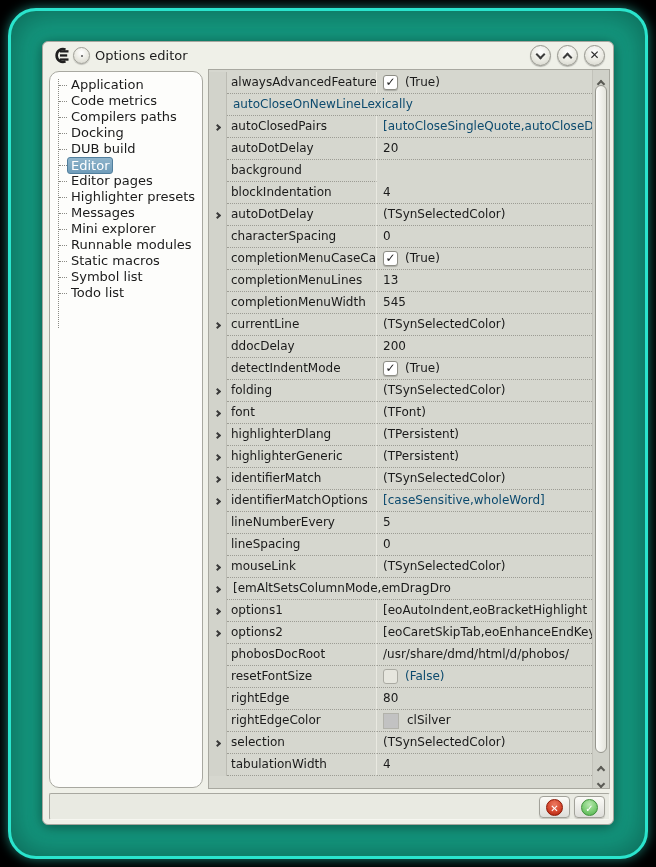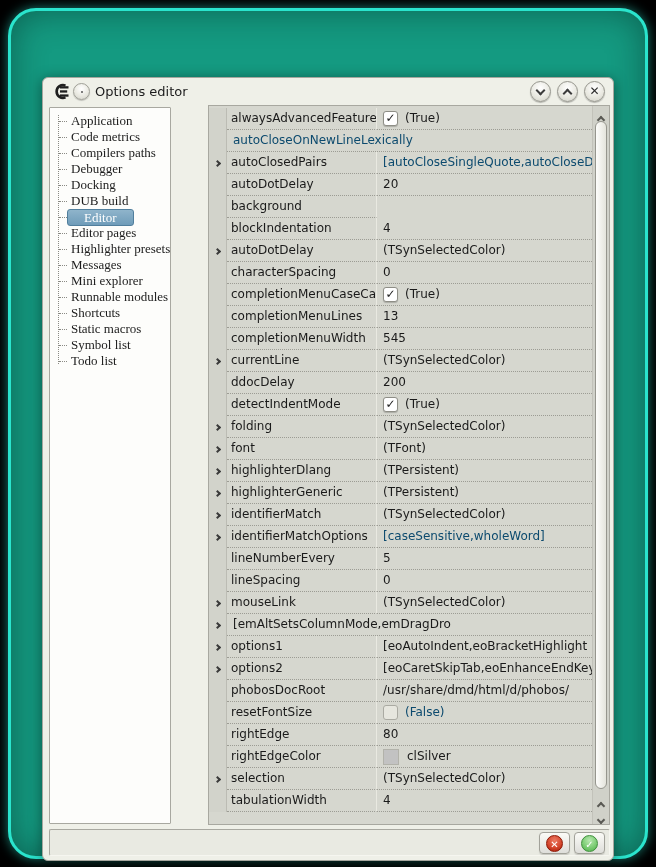--- a/index.html
+++ b/index.html
@@ -13,21 +13,20 @@
     background:#149a81;
     border:3px solid #2ae4cd;
     box-shadow: 0 0 12px rgba(45,229,207,.55), inset 0 0 34px rgba(0,30,25,.45);
   }
 
   
   .window {
     position:absolute; left:42px; top:41px; width:572px; height:784px;
     background:#eff0e8; border:1px solid #a6a69e; border-radius:6px;
     box-shadow: 0 2px 14px rgba(0,0,0,.45);
-    margin-top: 36px;
   }
 
   
   .titlebar { position:absolute; left:0; top:0; width:100%; height:27px; }
   .app-logo { position:absolute; left:9px; top:5px; width:18px; height:17px; }
   .menu-dot-btn {
     position:absolute; left:30px; top:5px; width:17px; height:17px; border-radius:50%;
     background:radial-gradient(circle at 50% 32%, #ffffff, #e9e9e1 55%, #d2d2ca);
     border:1px solid #a0a098; box-shadow:0 1px 1px rgba(0,0,0,.2); cursor:default;
   }
@@ -41,31 +40,31 @@
   .winbtn.shade { right:62px; } .winbtn.maxi { right:35px; } .winbtn.close { right:8px; }
   .winbtn .glyph-x { position:absolute; left:0; top:2px; width:100%; text-align:center; font-size:12px; font-weight:bold; color:#2a2a2a; }
   .chev { display:inline-block; width:7px; height:7px; border-left:2px solid #3c3c3c; border-top:2px solid #3c3c3c; }
   .chev.up   { transform:rotate(45deg); }
   .chev.down { transform:rotate(225deg); }
   .winbtn .chev { position:absolute; left:6px; }
   .winbtn .chev.up { top:8px; } .winbtn .chev.down { top:5px; }
 
   
   .sidebar {
-    position:absolute; left:6px; top:29px; width:122px; height:717px;
-    background:#fdfdfb; border:1px solid #a8a8a0; border-radius:1px; overflow:hidden;font-family:Liberation Serif, serif;
+    position:absolute; left:6px; top:29px; width:154px; height:717px;
+    background:#fdfdfb; border:1px solid #a8a8a0; border-radius:10px; overflow:hidden;
   }
   .tree { position:relative; padding-top:5px; font-size:13px; color:#1b1b1b; }
   .tree::before { content:""; position:absolute; left:8px; top:7px; height:249px; border-left:1px dotted #8a8a84; }
   .tree-item { position:relative; height:16px; line-height:16px; padding-left:21px; white-space:nowrap; cursor:default; }
   .tree-item::before { content:""; position:absolute; left:9px; top:8px; width:8px; border-top:1px dotted #8a8a84; }
   .tree-label { display:inline-block; line-height:15px; }
   .tree-label.sel {
     background:linear-gradient(180deg,#8fb4cb,#6f9cb9); color:#fff;
-    border:1px solid #517f9d; border-radius:3px; padding:0 16px; margin-left:-4px;
+    border:1px solid #517f9d; border-radius:3px; padding:0 3px; margin-left:-4px;
   }
 
   
   .grid {
     position:absolute; left:165px; top:27px; width:402px; height:720px;
     background:#d6d7cf; border:1px solid #a8a8a0; overflow:hidden;
   }
   .rows { position:absolute; left:0; top:2px; right:17px; }
   .prow { display:flex; height:22px; align-items:center; font-size:12px; color:#1a1a1a; }
   .cell-gutter { width:18px; height:22px; flex:none; background:#d2d3cb; border-right:1px solid #bcbcb4; text-align:center; line-height:22px; }
@@ -131,30 +130,28 @@
     <div class="winbtn close">
         <span class="glyph-x">✕</span>
       </div>
   </div>
 
   <div class="sidebar">
     <div class="tree">
         <div class="tree-item"><span class="tree-label">Application</span></div>
         <div class="tree-item"><span class="tree-label">Code metrics</span></div>
         <div class="tree-item"><span class="tree-label">Compilers paths</span></div>
-        <div class="tree-item"><span class="tree-label">Debugger</span></div>
         <div class="tree-item"><span class="tree-label">Docking</span></div>
         <div class="tree-item"><span class="tree-label">DUB build</span></div>
         <div class="tree-item"><span class="tree-label sel">Editor</span></div>
         <div class="tree-item"><span class="tree-label">Editor pages</span></div>
         <div class="tree-item"><span class="tree-label">Highlighter presets</span></div>
         <div class="tree-item"><span class="tree-label">Messages</span></div>
         <div class="tree-item"><span class="tree-label">Mini explorer</span></div>
         <div class="tree-item"><span class="tree-label">Runnable modules</span></div>
-        <div class="tree-item"><span class="tree-label">Shortcuts</span></div>
         <div class="tree-item"><span class="tree-label">Static macros</span></div>
         <div class="tree-item"><span class="tree-label">Symbol list</span></div>
         <div class="tree-item"><span class="tree-label">Todo list</span></div>
       </div>
   </div>
 
   <div class="grid">
     <div class="rows">
         <div class="prow">
           <div class="cell-gutter"></div>

